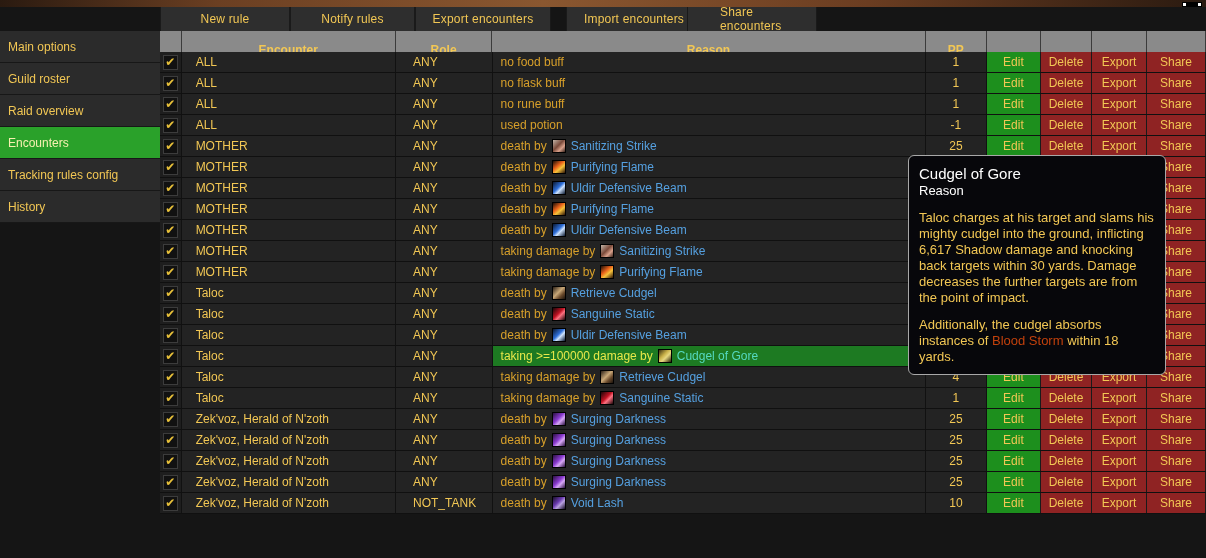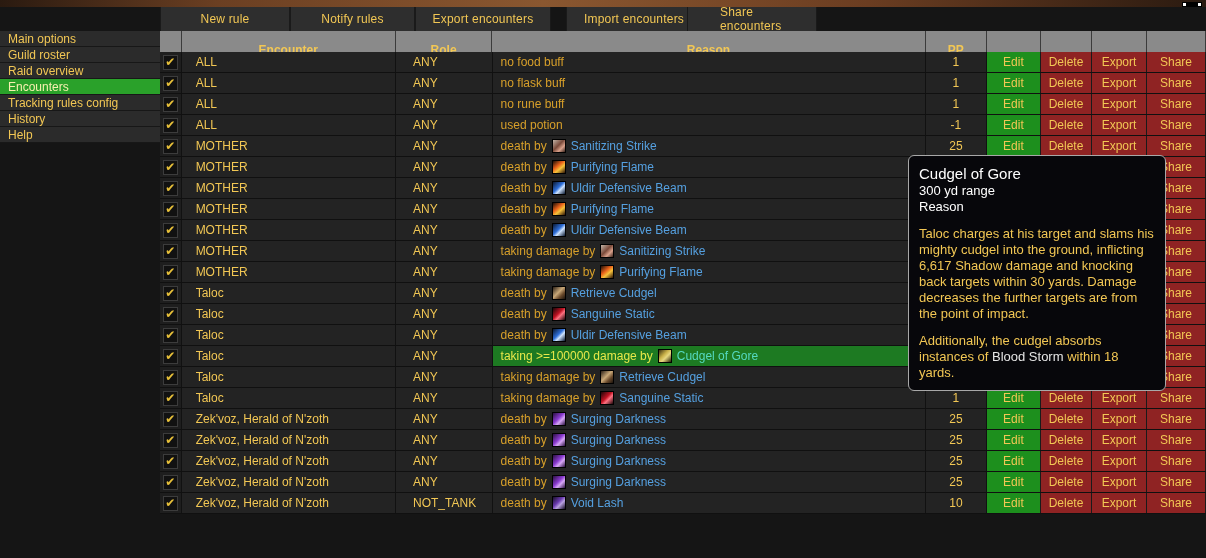--- a/index.html
+++ b/index.html
@@ -53,21 +53,21 @@
     color: #f2c754; font-size: 12px; letter-spacing: .2px;
     cursor: pointer;
   }
 
   
   .sidebar {
     position: absolute; top: 31px; left: 0; width: 160px; height: 527px;
     background: #151515;
   }
   .side-item {
-    height: 16px; width: 160px;
+    height: 32px; width: 160px;
     background: #2b2b2b;
     border-bottom: 1px solid #171717;
     display: flex; align-items: center;
     padding-left: 8px;
     color: #f2c754; font-size: 12px;
     cursor: pointer;
   }
   .side-item.active { background: #2aa12a; color: #f7f0b0; }
 
   
@@ -156,21 +156,21 @@
     padding: 8px 10px 9px 10px;
     z-index: 50;
   }
   .tt-title { color: #ffffff; font-size: 15px; line-height: 19px; }
   .tt-sub   { color: #ffffff; font-size: 13px; line-height: 16px; }
   .tt-desc  {
     color: #f2c754; font-size: 13px; line-height: 16px;
     margin-top: 11px;
   }
   .tt-desc2 { margin-top: 11px; }
-  .tt-desc .hl-white { color: #e5e5e5; }
+  .tt-desc .hl-white { color: #c2410c; }
 </style>
 </head>
 <body>
 
 <div id="app">
 
   <div class="top-strip"></div>
 
   <div class="close-btn">
     <span class="corner c1"></span>
@@ -188,21 +188,20 @@
       <div class="tb-btn" style="left: 687px; width: 130px; padding-left: 32px;">Share encounters</div>
     </div>
 
   <div class="sidebar" id="sidebar">
       <div class="side-item">Main options</div>
       <div class="side-item">Guild roster</div>
       <div class="side-item">Raid overview</div>
       <div class="side-item active">Encounters</div>
       <div class="side-item">Tracking rules config</div>
       <div class="side-item">History</div>
-      <div class="side-item">Help</div>
     </div>
 
   <div class="table">
     <div class="thead" id="thead">
         <div class="th" style="width: 22px;"></div>
         <div class="th" style="width: 218px;">Encounter</div>
         <div class="th" style="width: 98px;">Role</div>
         <div class="th" style="width: 441px;">Reason</div>
         <div class="th" style="width: 62px;">PP</div>
         <div class="th" style="width: 55px;"></div>
@@ -575,21 +574,20 @@
           <div class="cell c-act c-edit">Edit</div>
           <div class="cell c-act c-del">Delete</div>
           <div class="cell c-act c-exp">Export</div>
           <div class="cell c-act c-share">Share</div>
         </div>
       </div>
   </div>
 
   <div class="tooltip">
     <div class="tt-title">Cudgel of Gore</div>
-    <div class="tt-sub">300 yd range</div>
     <div class="tt-sub">Reason</div>
     <div class="tt-desc">Taloc charges at his target and slams his mighty cudgel into the ground, inflicting 6,617 Shadow damage and knocking back targets within 30 yards. Damage decreases the further targets are from the point of impact.</div>
     <div class="tt-desc tt-desc2">
       <span>Additionally, the cudgel absorbs instances of </span><span class="hl-white">Blood Storm</span><span> within 18 yards.</span>
     </div>
   </div>
 
 </div>
 
 </body></html>

